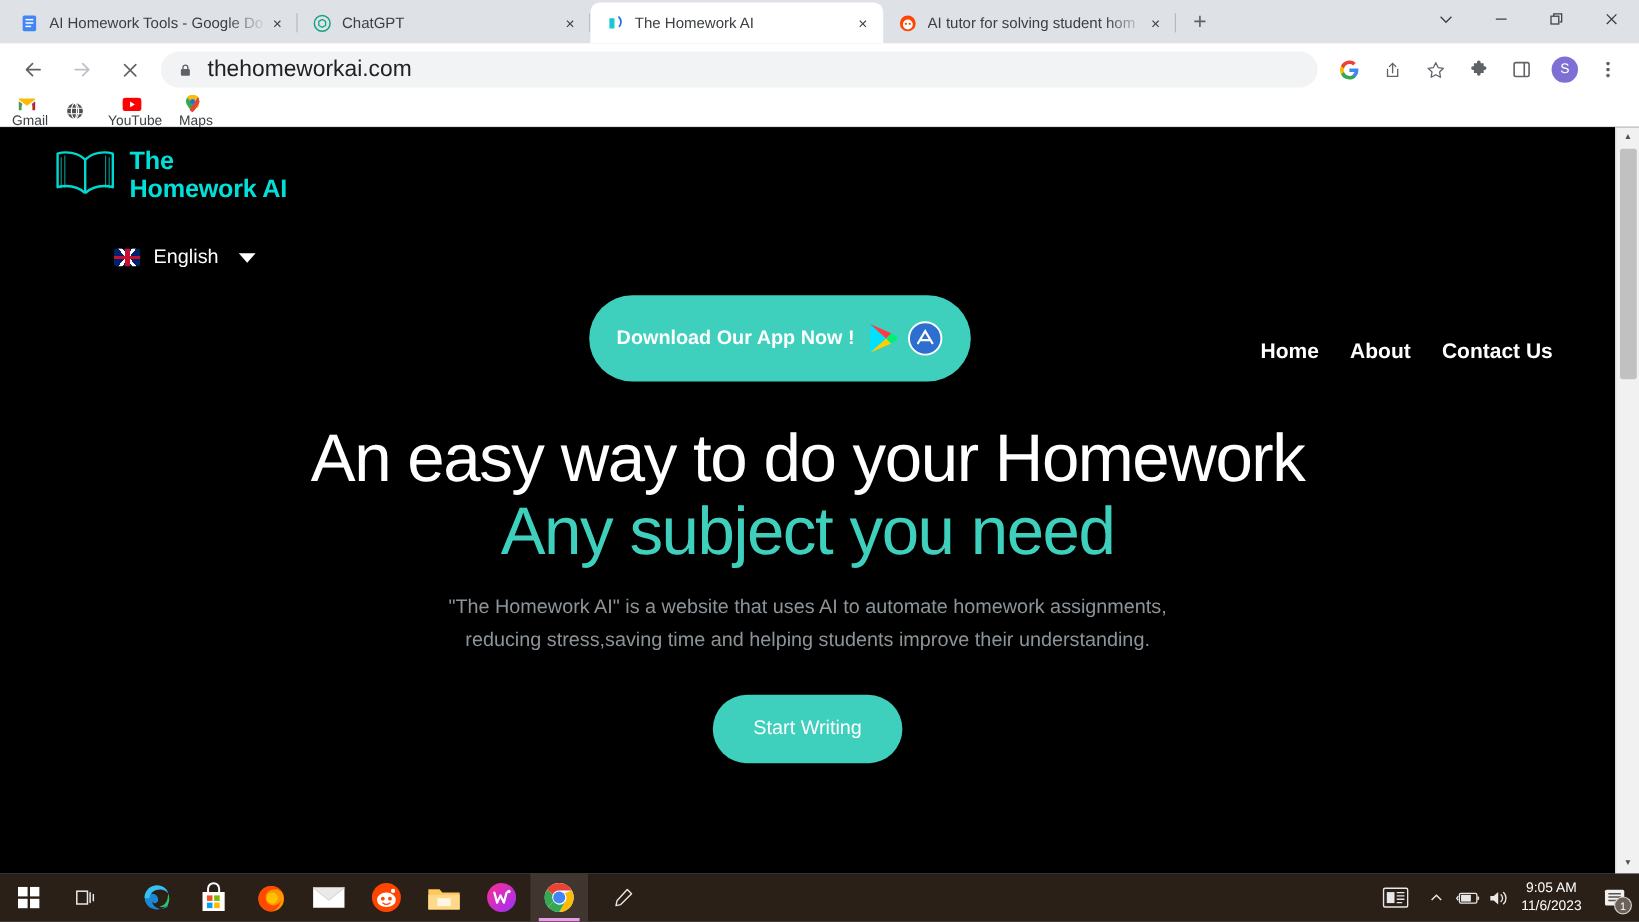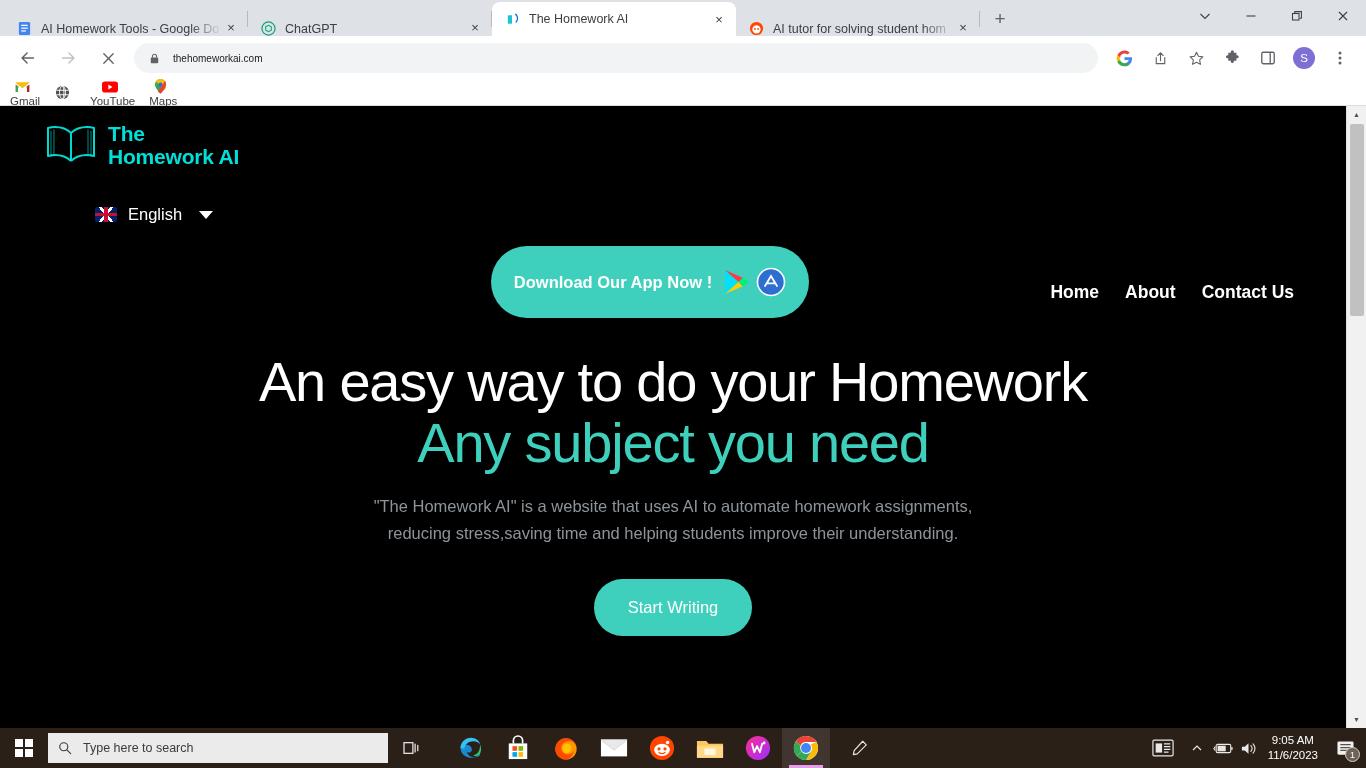--- a/index.html
+++ b/index.html
@@ -15,21 +15,21 @@
 
   .tabstrip {
     height:36px; background:#dee1e6; display:flex; align-items:flex-end;
     position:relative; padding-left:4px;
   }
   .tab {
     height:34px; width:244px; display:flex; align-items:center;
     padding:0 8px 0 12px; position:relative; flex-shrink:0;
     border-radius:8px 8px 0 0; font-size:12.5px; color:#3c4043;
   }
-  .tab.inactive { background:transparent;align-items:flex-end; }
+  .tab.inactive { background:transparent; }
   .tab.inactive::after {
     content:""; position:absolute; right:0; top:9px; height:16px; width:1px;
     background:#b6babf;
   }
   .tab.active { background:#fff; }
   .tab .favicon {
     width:16px; height:16px; margin-right:9px; flex-shrink:0;
     display:flex; align-items:center; justify-content:center;
   }
   .tab .tlabel {
@@ -55,21 +55,21 @@
     height:44px; background:#fff; display:flex; align-items:center; padding:0 8px;
   }
   .navbtn {
     width:30px; height:30px; margin:0 5px; display:flex; align-items:center;
     justify-content:center; color:#5f6368; flex-shrink:0;
   }
   .navbtn.fwd { color:#bdc1c6; }
   .omnibox {
     flex:1; height:30px; background:#f1f3f4; border-radius:16px;
     display:flex; align-items:center; padding:0 14px; margin:0 8px 0 6px;
-    font-size:10px; color:#202124;
+    font-size:19px; color:#202124;
   }
   .omnibox .lock { margin-right:12px; display:flex; align-items:center; }
   .tbicons { display:flex; align-items:center; }
   .tbicon { width:30px; height:30px; margin:0 3px; display:flex; align-items:center; justify-content:center; color:#5f6368; }
   .avatar {
     width:22px; height:22px; border-radius:50%; background:#7e6fd4; color:#fff;
     font-size:11.5px; font-weight:500; display:flex; align-items:center;
     justify-content:center; margin:0 7px;
   }
 
@@ -455,29 +455,20 @@
 
   <div class="taskbar">
     <div class="tb-start">
       <svg width="18" height="18" viewBox="0 0 18 18">
           <rect x="0" y="0" width="8" height="8" fill="#fff"></rect>
           <rect x="10" y="0" width="8" height="8" fill="#fff"></rect>
           <rect x="0" y="10" width="8" height="8" fill="#fff"></rect>
           <rect x="10" y="10" width="8" height="8" fill="#fff"></rect>
         </svg>
     </div>
-    <div class="tb-search">
-      <span class="si">
-        <svg width="14" height="14" viewBox="0 0 16 16">
-            <circle cx="6.6" cy="6.6" r="4.6" fill="none" stroke="#3b3b3b" stroke-width="1.3"></circle>
-            <path d="M10.1 10.1 14.5 14.5" stroke="#3b3b3b" stroke-width="1.3" stroke-linecap="round"></path>
-          </svg>
-      </span>
-      <span>Type here to search</span>
-    </div>
     <div class="tb-taskview">
       <svg width="18" height="16" viewBox="0 0 20 18">
           <rect x="1" y="3" width="10" height="12" fill="none" stroke="#e9e9e9" stroke-width="1.4"></rect>
           <path d="M13.5 4.5v9M16.5 6v6" stroke="#e9e9e9" stroke-width="1.4" stroke-linecap="round"></path>
         </svg>
     </div>
 
     <div class="tb-apps">
       <div class="tb-app">
         <svg width="26" height="26" viewBox="0 0 28 28">

